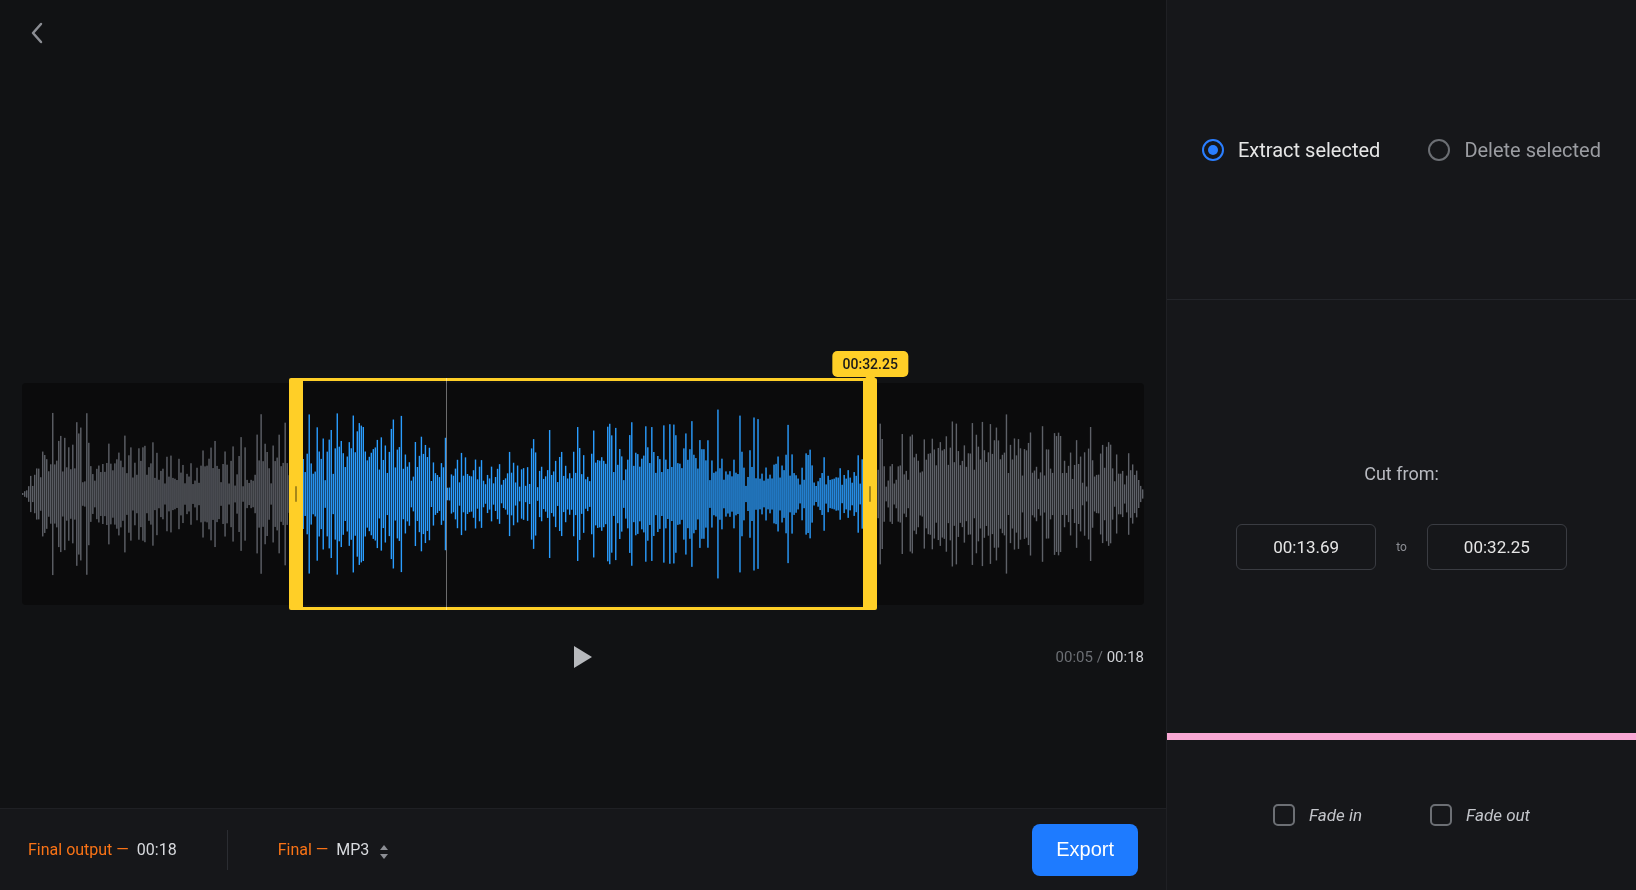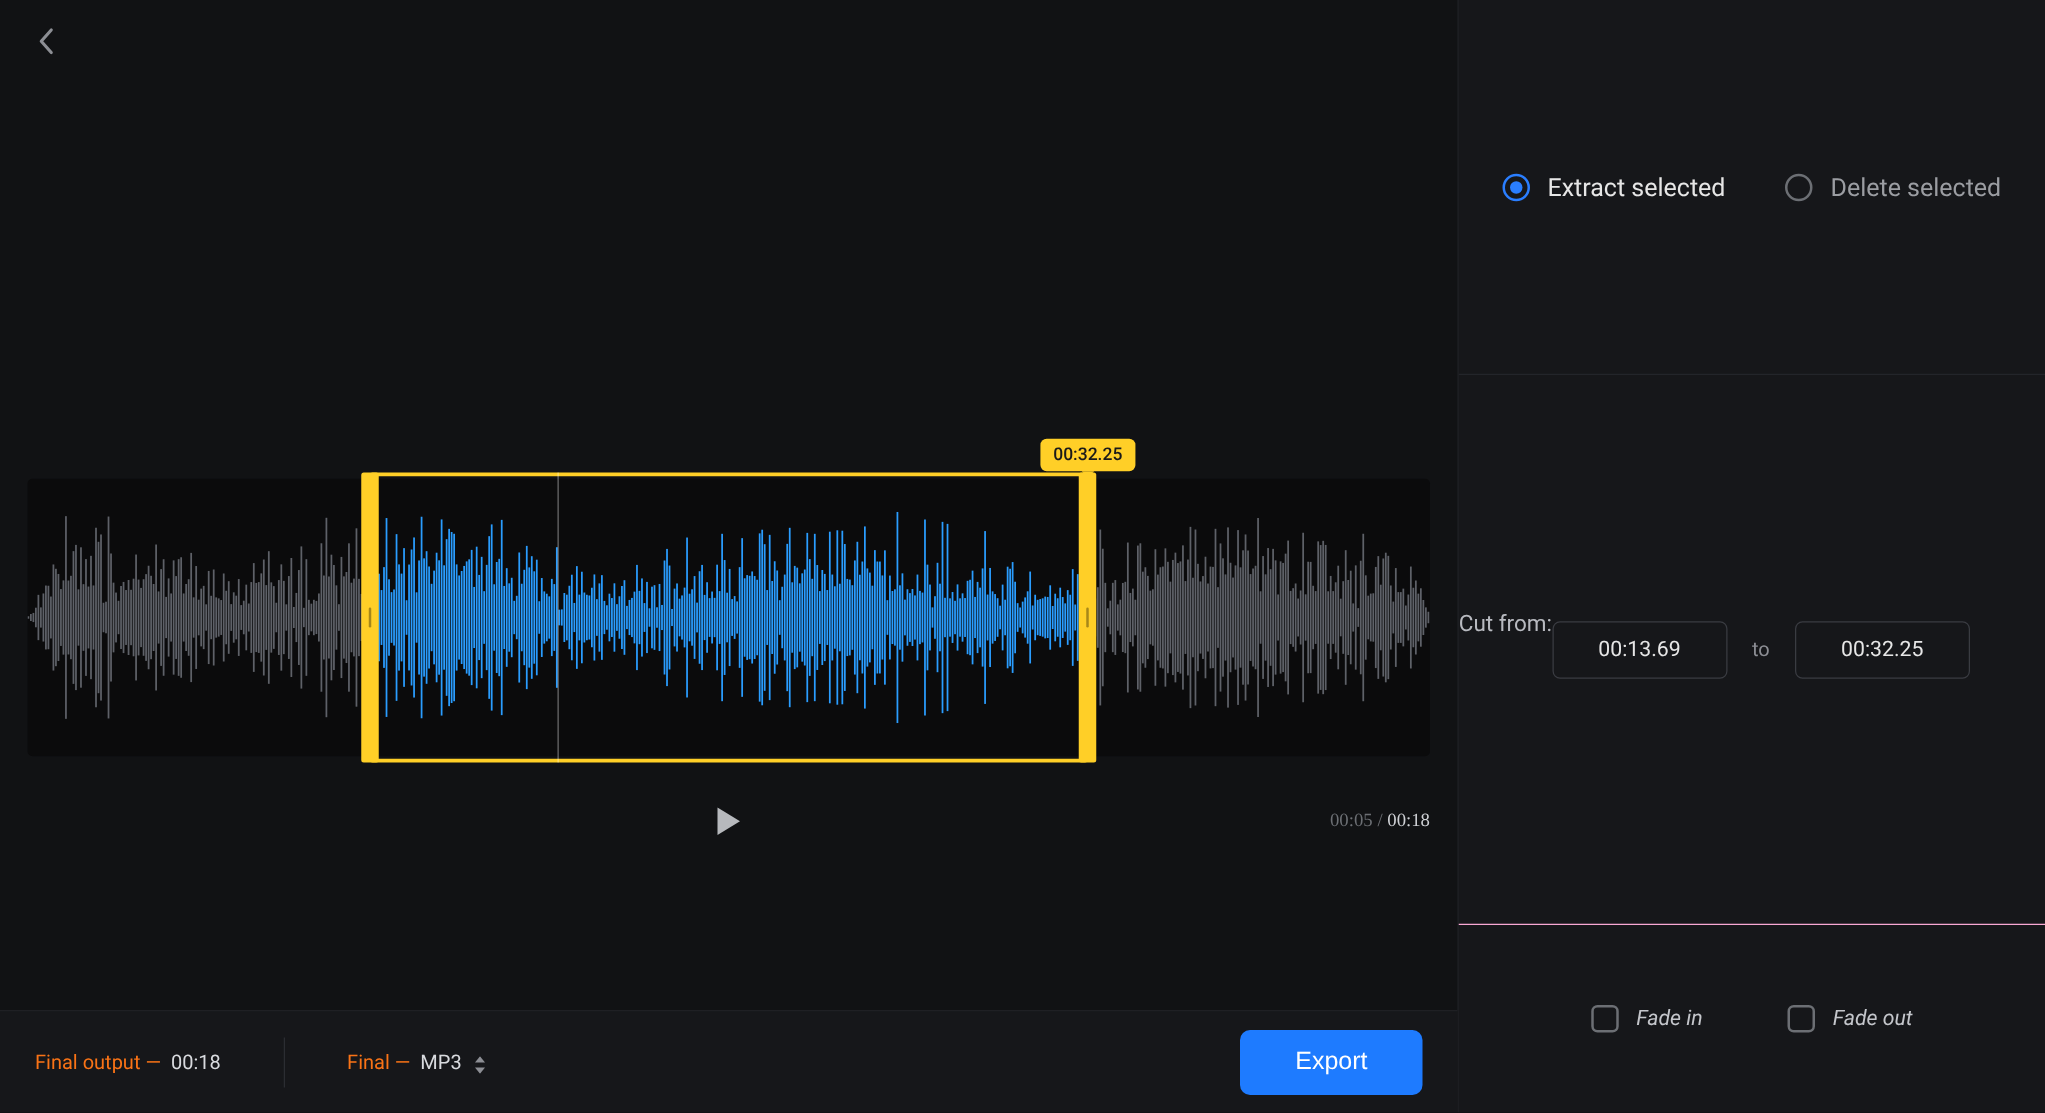--- a/index.html
+++ b/index.html
@@ -136,21 +136,20 @@
     height: 30px;
     display: flex;
     align-items: center;
     justify-content: center;
   }
   .time-display {
     position: absolute;
     right: 0;
     font-size: 15px;
     color: #6c6f74;
-    font-family: Liberation Serif, serif;
   }
   .time-display .total {
     color: #cfd1d5;
   }
 
   .sidebar {
     width: 470px;
     background: #16171a;
     border-left: 1px solid #1f2024;
     display: flex;
@@ -187,24 +186,24 @@
   .radio-dot {
     width: 10px;
     height: 10px;
     border-radius: 50%;
     background: #2a7eff;
   }
 
   .cut-section {
     flex: 1;
     display: flex;
-    flex-direction: row;
-    align-items: center;
-    justify-content: flex-start;
-    border-bottom: 1px solid #f9a8d4;
+    flex-direction: column;
+    align-items: center;
+    justify-content: center;
+    border-bottom: 7px solid #f9a8d4;
   }
   .cut-label {
     color: #b8bac0;
     font-size: 18px;
     margin-bottom: 40px;
   }
   .cut-inputs {
     display: flex;
     align-items: center;
     gap: 20px;
@@ -213,21 +212,21 @@
     width: 140px;
     height: 46px;
     background: transparent;
     border: 1px solid #3a3c42;
     border-radius: 6px;
     color: #e6e6e6;
     text-align: center;
     font-size: 17px;
     font-family: inherit;
   }
-  .to-label { color: #8c8e94; font-size: 16px; }
+  .to-label { color: #8c8e94; font-size: 12px; }
 
   .fade-section {
     height: 150px;
     display: flex;
     align-items: center;
     justify-content: center;
     gap: 68px;
     font-style: italic;
   }
   .checkbox-option {
@@ -286,21 +285,21 @@
     display: flex;
     flex-direction: column;
     gap: 2px;
   }
   .sort-arrows svg { display: block; }
   .export-btn {
     background: #1e7bff;
     color: #fff;
     border: none;
     border-radius: 8px;
-    padding: 0 44px;
+    padding: 0 24px;
     height: 52px;
     font-size: 20px;
     cursor: pointer;
     position: absolute;
     right: 28px;
     top: 50%;
     transform: translateY(-50%);
   }
 </style>
 </head>

